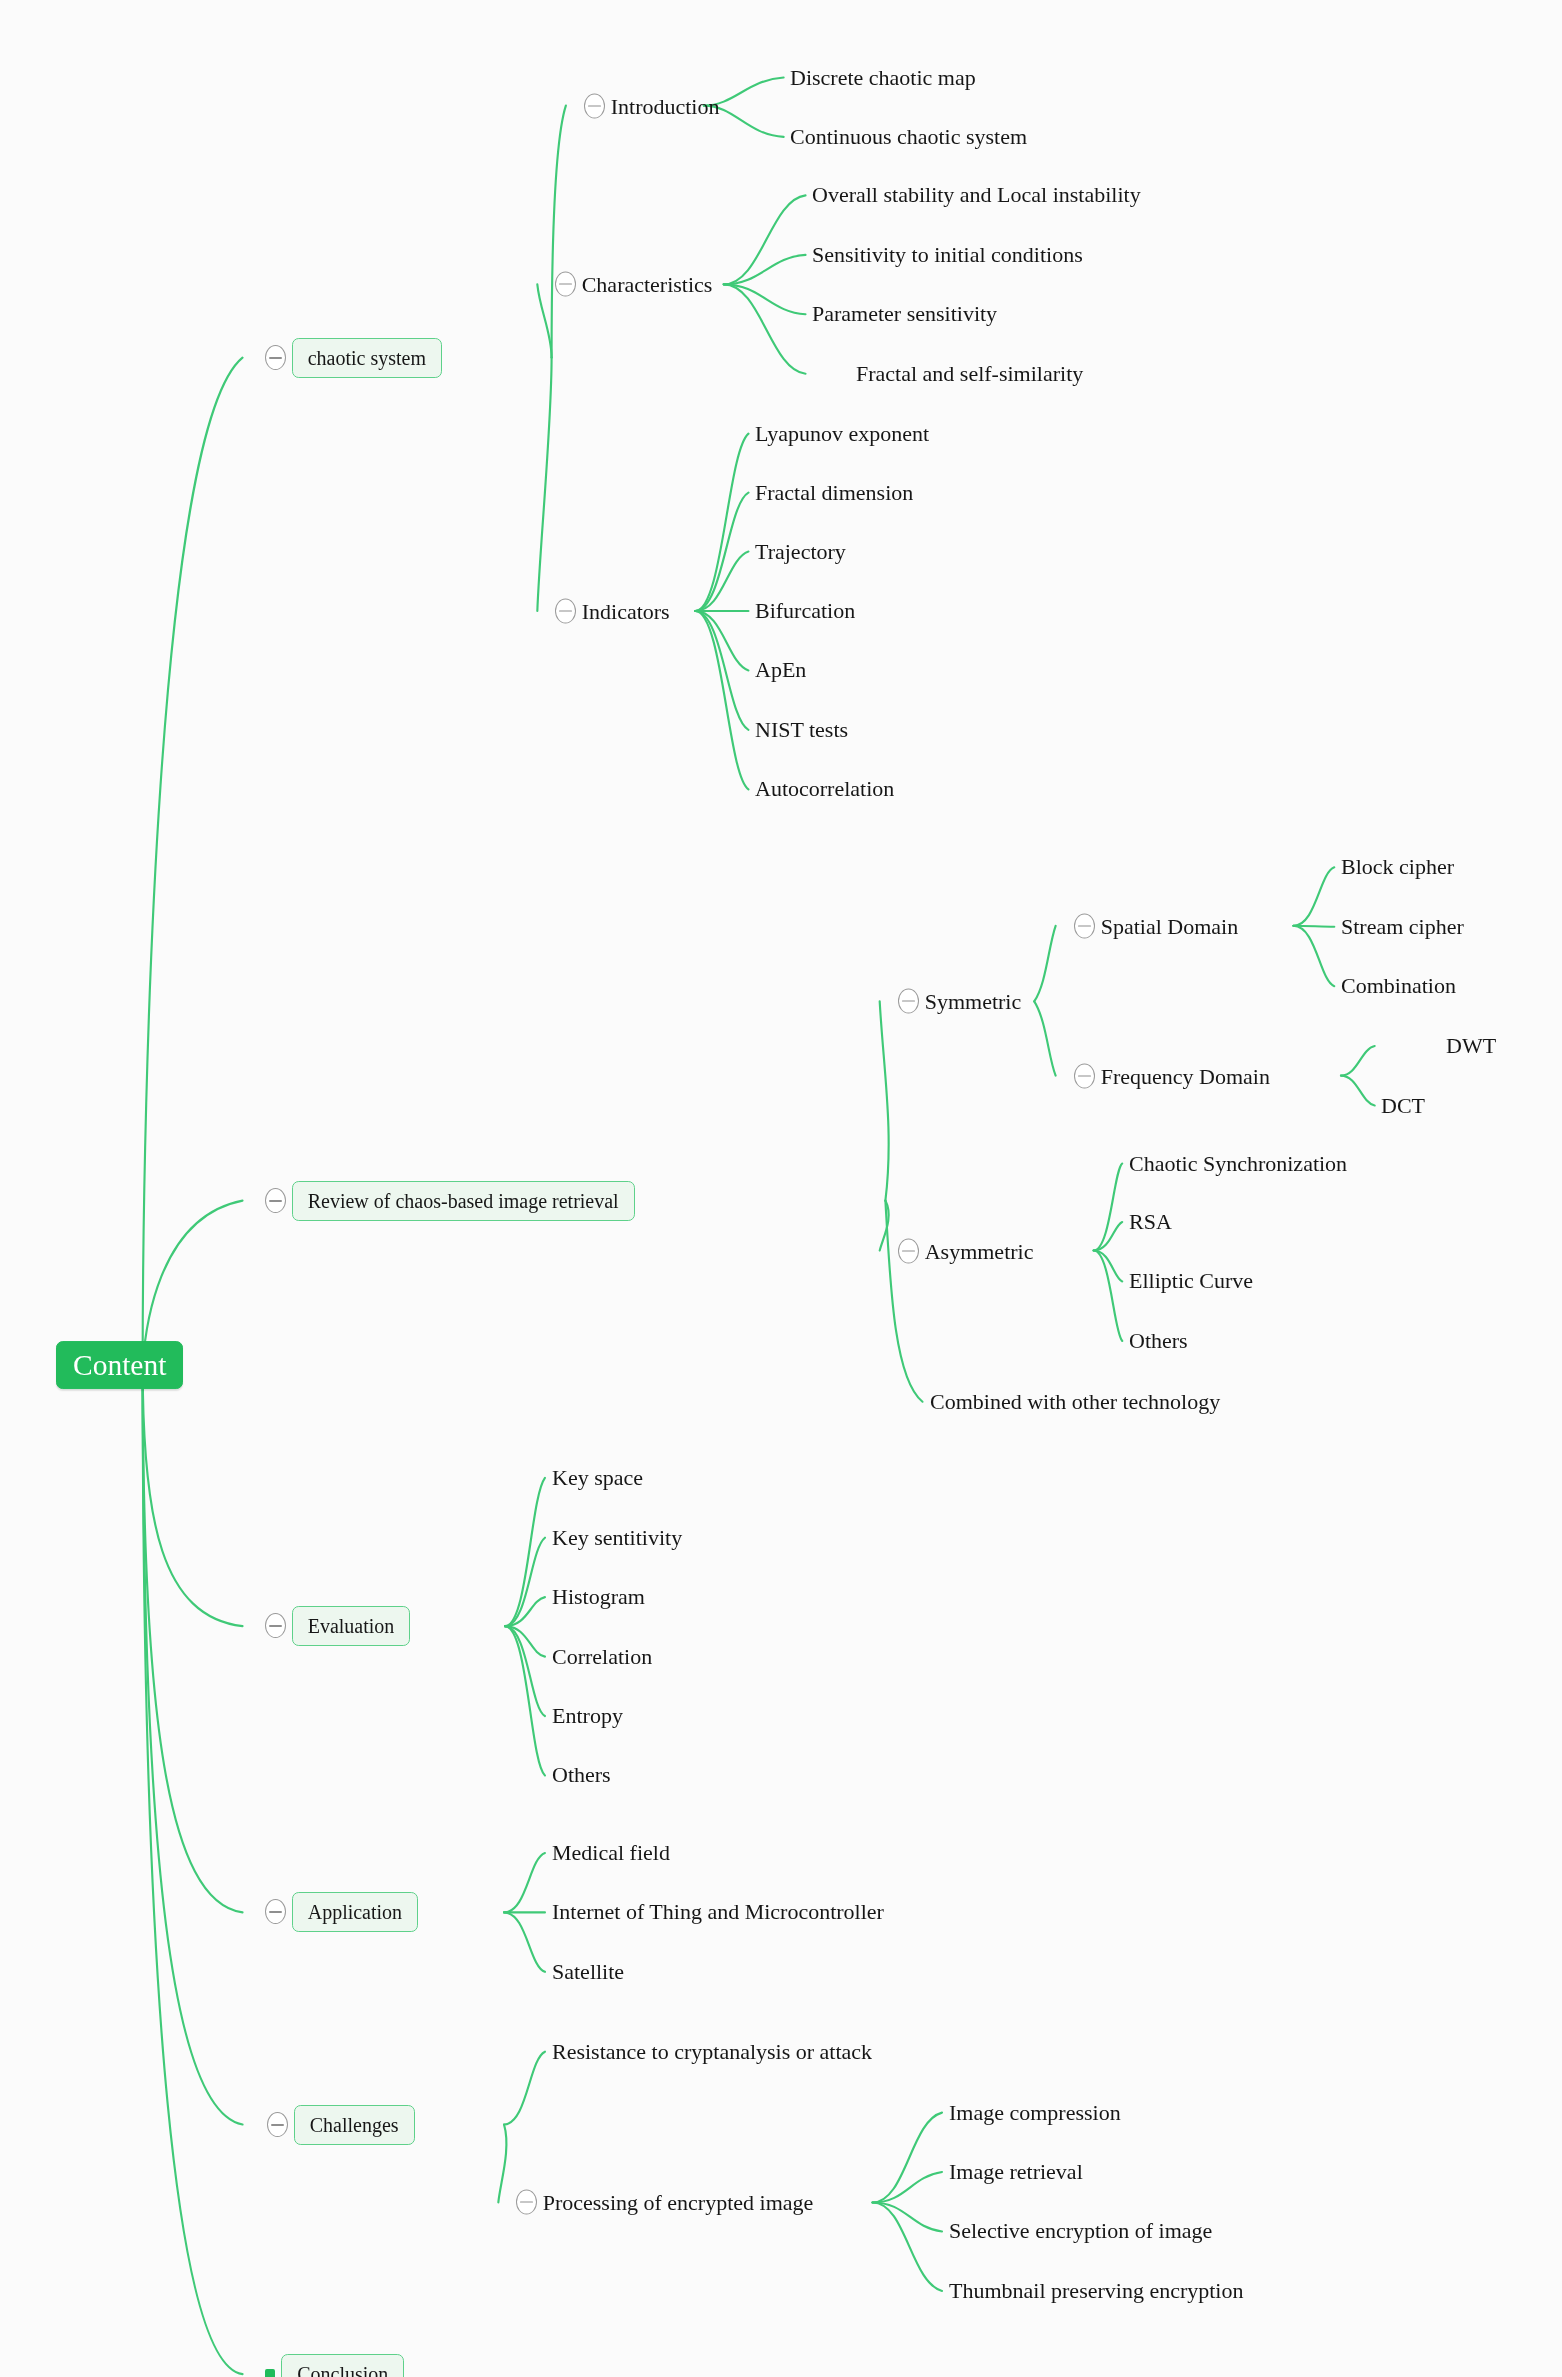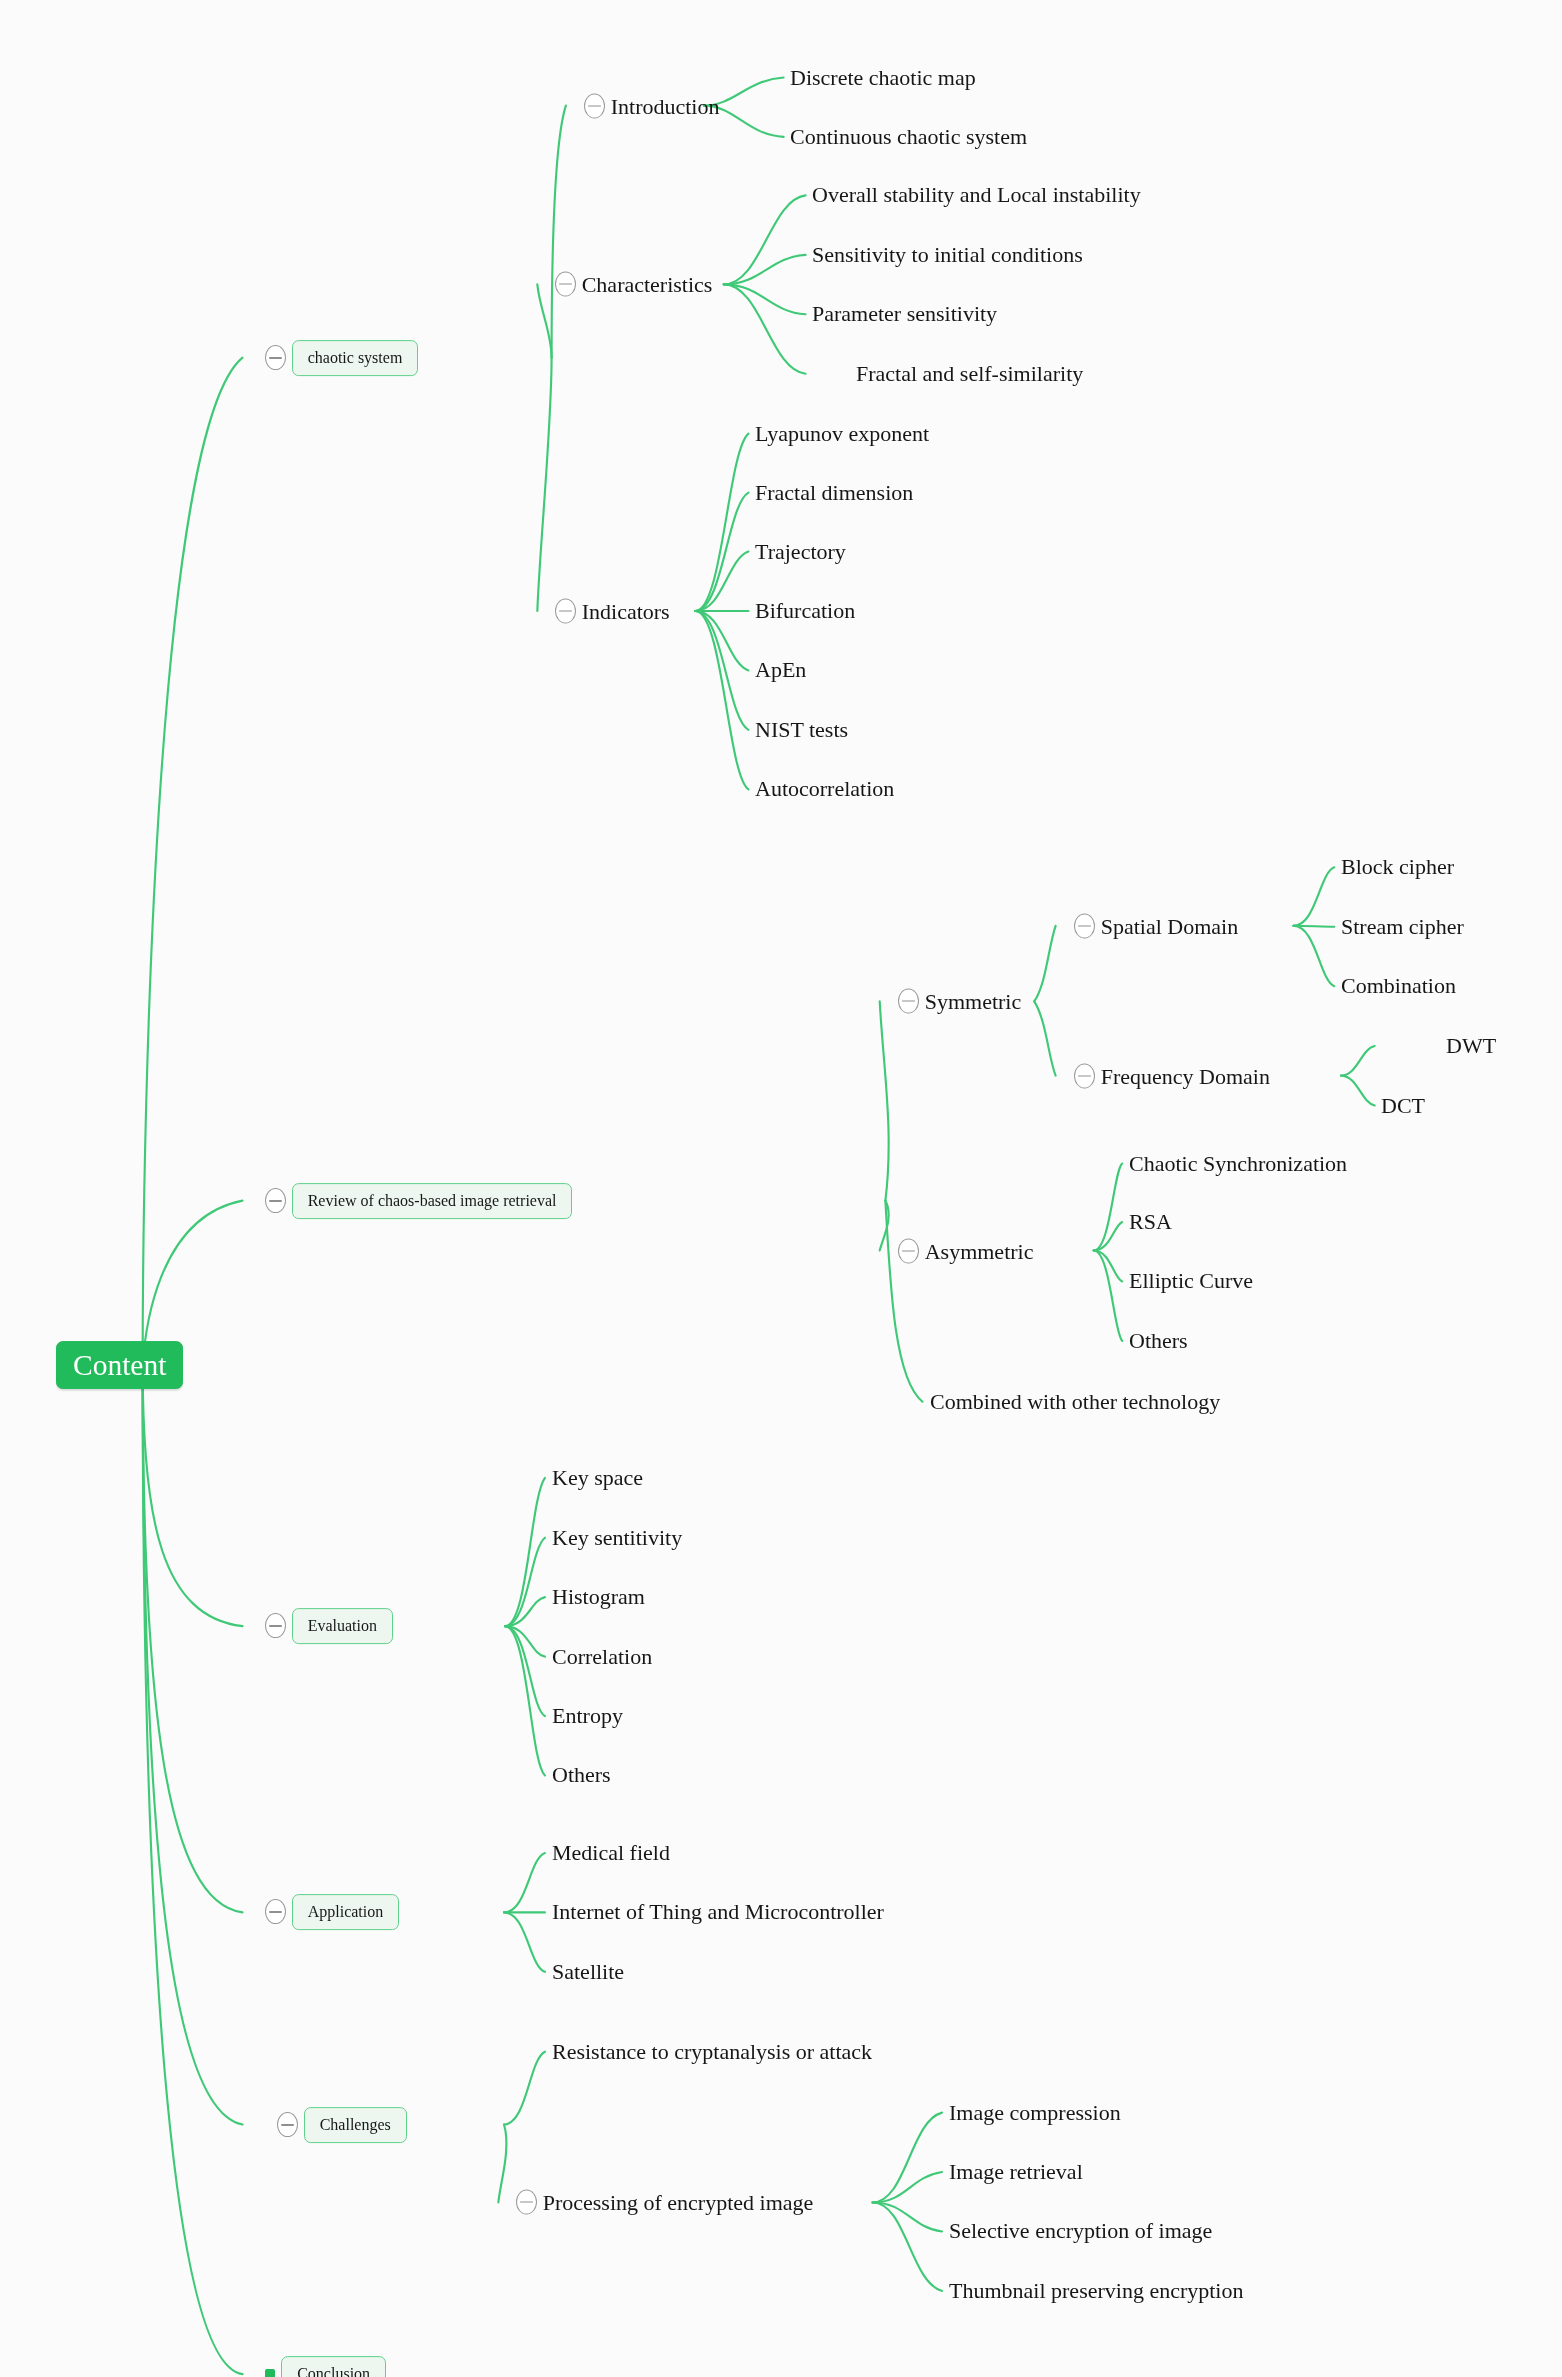--- a/index.html
+++ b/index.html
@@ -43,21 +43,21 @@
     line-height: 1.04;
     box-shadow: 0 1px 1.4px rgba(0,0,0,.10);
   }
 
   
   .node.boxed .box {
     background: #edf7ef;
     border: 1.4px solid #5ed18a;
     border-radius: 6.7px;
     color: #171717;
-    font-size: 16px;
+    font-size: 20px;
     padding: 8.6px 15px;
     line-height: 1.04;
   }
 
   
   .node.plain .box {
     background: transparent;
     border: none;
     color: #161616;
     font-size: 22px;
@@ -291,21 +291,21 @@
       </div>
       <div class="node plain" style="left: 552px; top: 1853px;">
         <span class="box">Medical field</span>
       </div>
       <div class="node plain" style="left: 552px; top: 1912px;">
         <span class="box">Internet of Thing and Microcontroller</span>
       </div>
       <div class="node plain" style="left: 552px; top: 1972px;">
         <span class="box">Satellite</span>
       </div>
-      <div class="node boxed" style="left: 277px; top: 2125px;">
+      <div class="node boxed" style="left: 267px; top: 2125px;">
         <span class="badge-minus"></span>
         <span class="box">Challenges</span>
       </div>
       <div class="node plain" style="left: 552px; top: 2052px;">
         <span class="box">Resistance to cryptanalysis or attack</span>
       </div>
       <div class="node plain" style="left: 516px; top: 2202px;">
         <span class="badge-minus"></span>
         <span class="box">Processing of encrypted image</span>
       </div>

